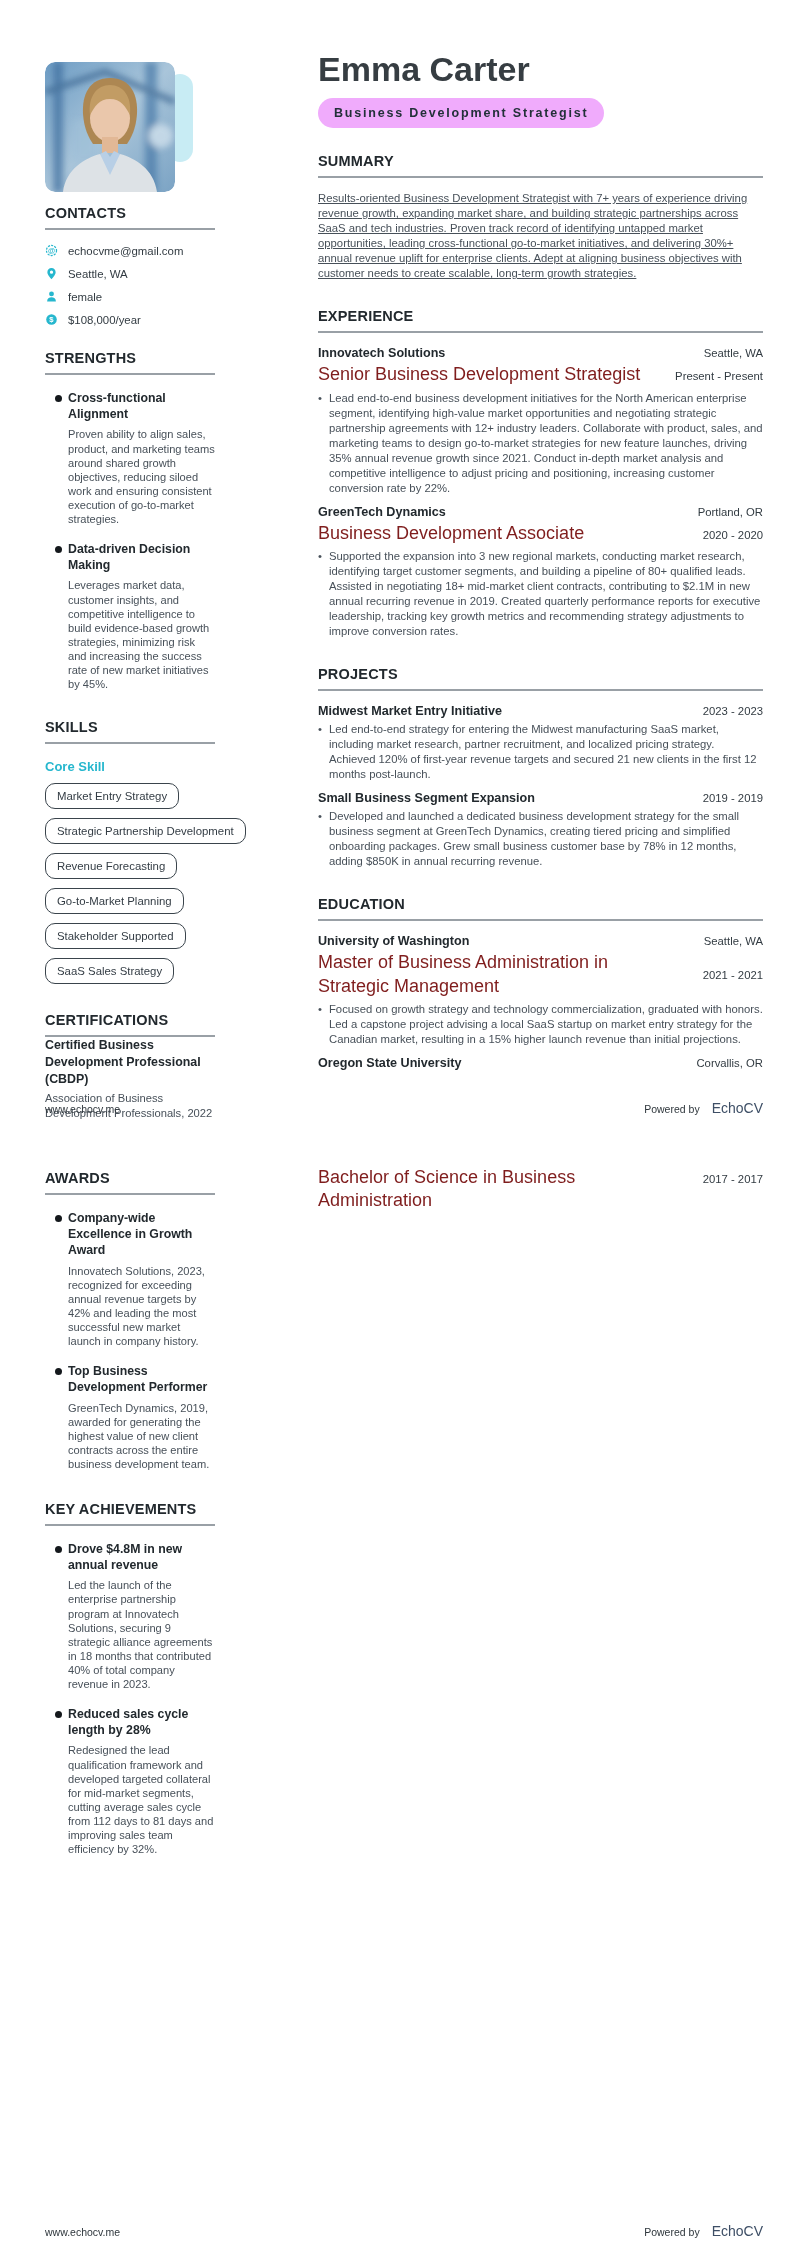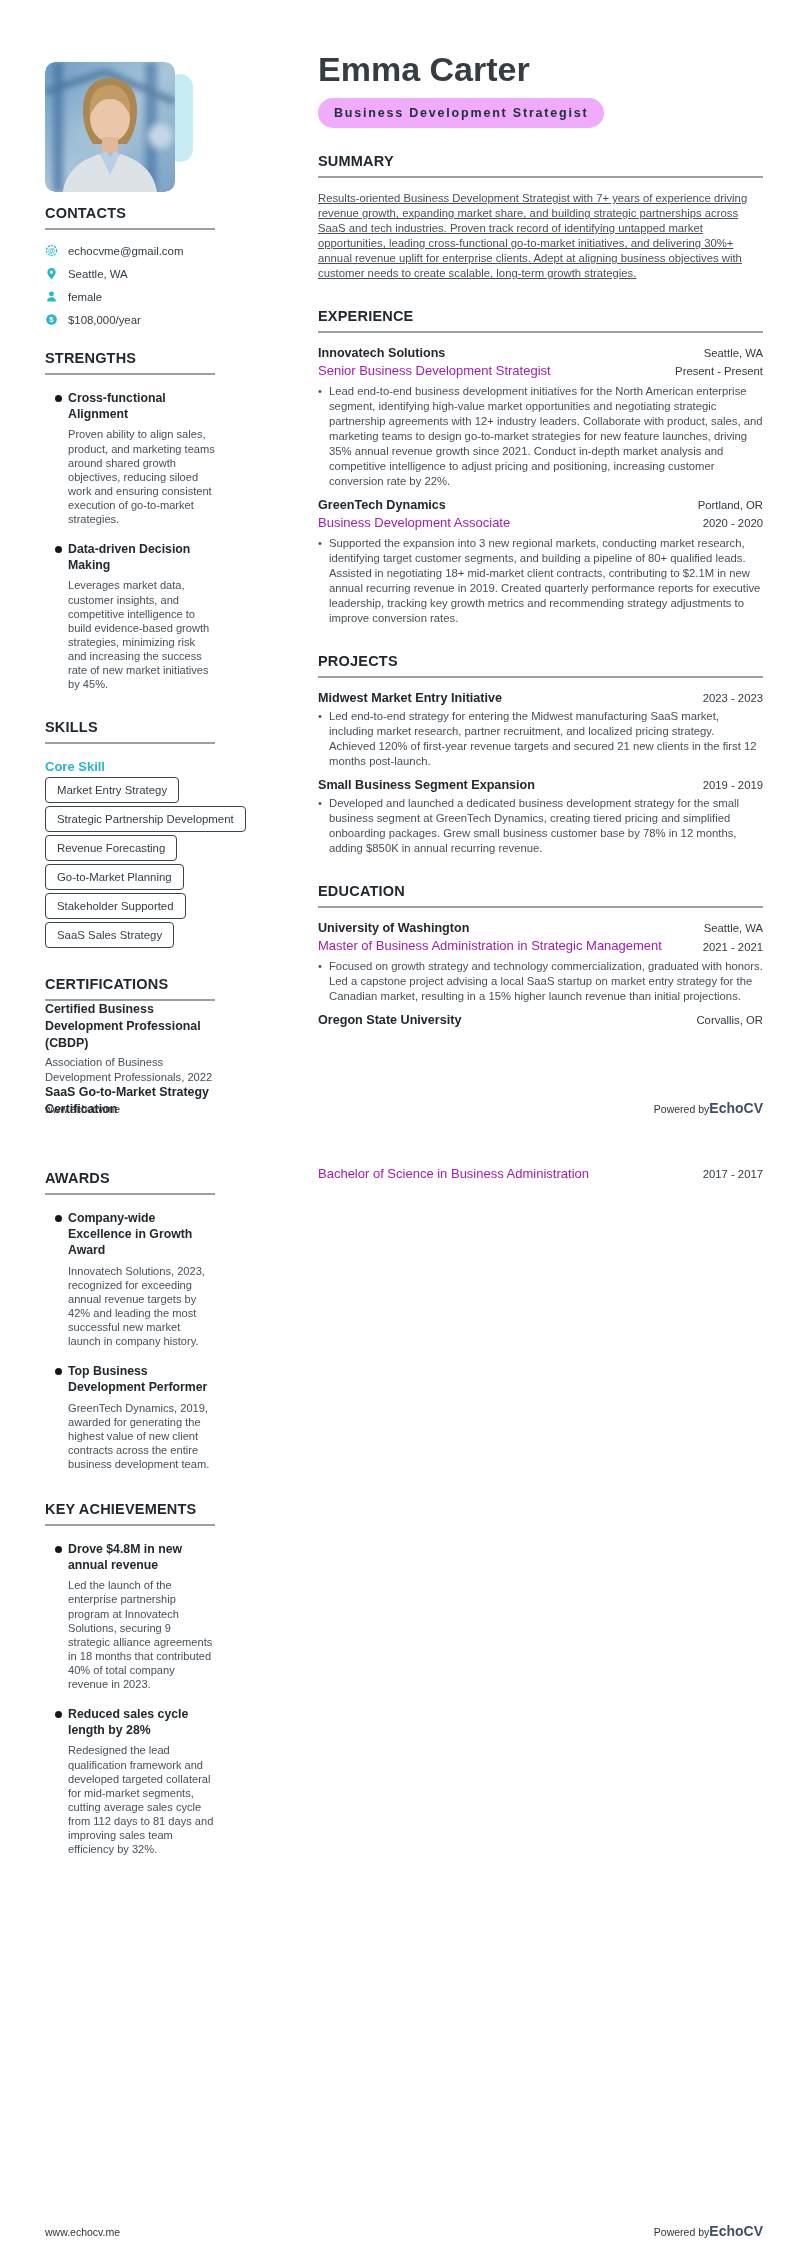--- a/index.html
+++ b/index.html
@@ -28,48 +28,48 @@
 
   
   .bitem{display:flex;gap:6px;margin-top:15px;padding-left:10px;}
   .bdot{flex:none;width:7px;height:7px;border-radius:50%;background:#14181c;margin-top:5px;}
   .btitle{font-weight:700;font-size:12.3px;color:#22292e;line-height:1.32;}
   .bbody{font-size:11.1px;color:#475059;line-height:1.27;margin-top:5px;}
 
   
   .core-label{margin-top:15px;font-weight:700;font-size:13px;}
   .chip{display:block;width:max-content;border:1.2px solid #3a444c;background:#fff;color:#333c44;
-        font-size:11.4px;padding:6px 11px;margin-top:3px;border-radius:4px;white-space:nowrap;}
+        font-size:11.4px;padding:6px 11px;margin-top:9px;border-radius:10px;white-space:nowrap;}
 
   
   .cert{}
   .cert-title{font-weight:700;font-size:12.4px;color:#22292e;line-height:1.35;}
   .cert-sub{font-size:11.2px;color:#475059;line-height:1.3;margin-top:4px;}
 
   
   .name{font-size:34px;font-weight:700;color:#363d42;margin:0;line-height:1.15;}
   .badge{display:inline-block;border-radius:17px;padding:8px 16px;margin-top:9px;
          font-size:12.5px;font-weight:600;letter-spacing:1.8px;color:#223039;}
   .para{margin:13px 0 0;font-size:11.3px;line-height:1.33;color:#475059;text-decoration:underline;}
   .row{display:flex;justify-content:space-between;align-items:baseline;}
   .row.center{align-items:center;}
   .company{font-weight:700;font-size:12.6px;color:#22292e;}
   .right{font-size:11.3px;color:#323b42;white-space:nowrap;margin-left:12px;}
-  .role{font-size:13px;color:#a21caf;line-height:1.3;}
+  .role{font-size:18px;color:#7f1d1d;line-height:1.3;}
   .li{display:flex;gap:7px;margin-top:4px;}
   .li::before{content:"\2022";font-size:11.3px;line-height:1.33;color:#475059;}
   .li p{margin:0;font-size:11.3px;line-height:1.33;color:#475059;}
   .entry{margin-top:13px;} .entry + .entry{margin-top:9px;}
   .mt3{margin-top:3px;}
 
   
   .pfoot{position:absolute;left:45px;right:31px;bottom:7px;display:flex;justify-content:space-between;align-items:baseline;}
   .site{font-size:10.5px;color:#2e363c;text-decoration:none;}
   .pw{font-size:10.5px;color:#2e363c;}
-  .brand{font-size:14px;color:#3e4f66;margin-left:0;font-weight:bold;}
+  .brand{font-size:14px;color:#3e4f66;margin-left:12px;}
 </style>
 </head>
 <body>
 
 <div class="canvas">
 
   <section class="page page1">
 
     <aside class="sidebar" style="top:62px;">
 

